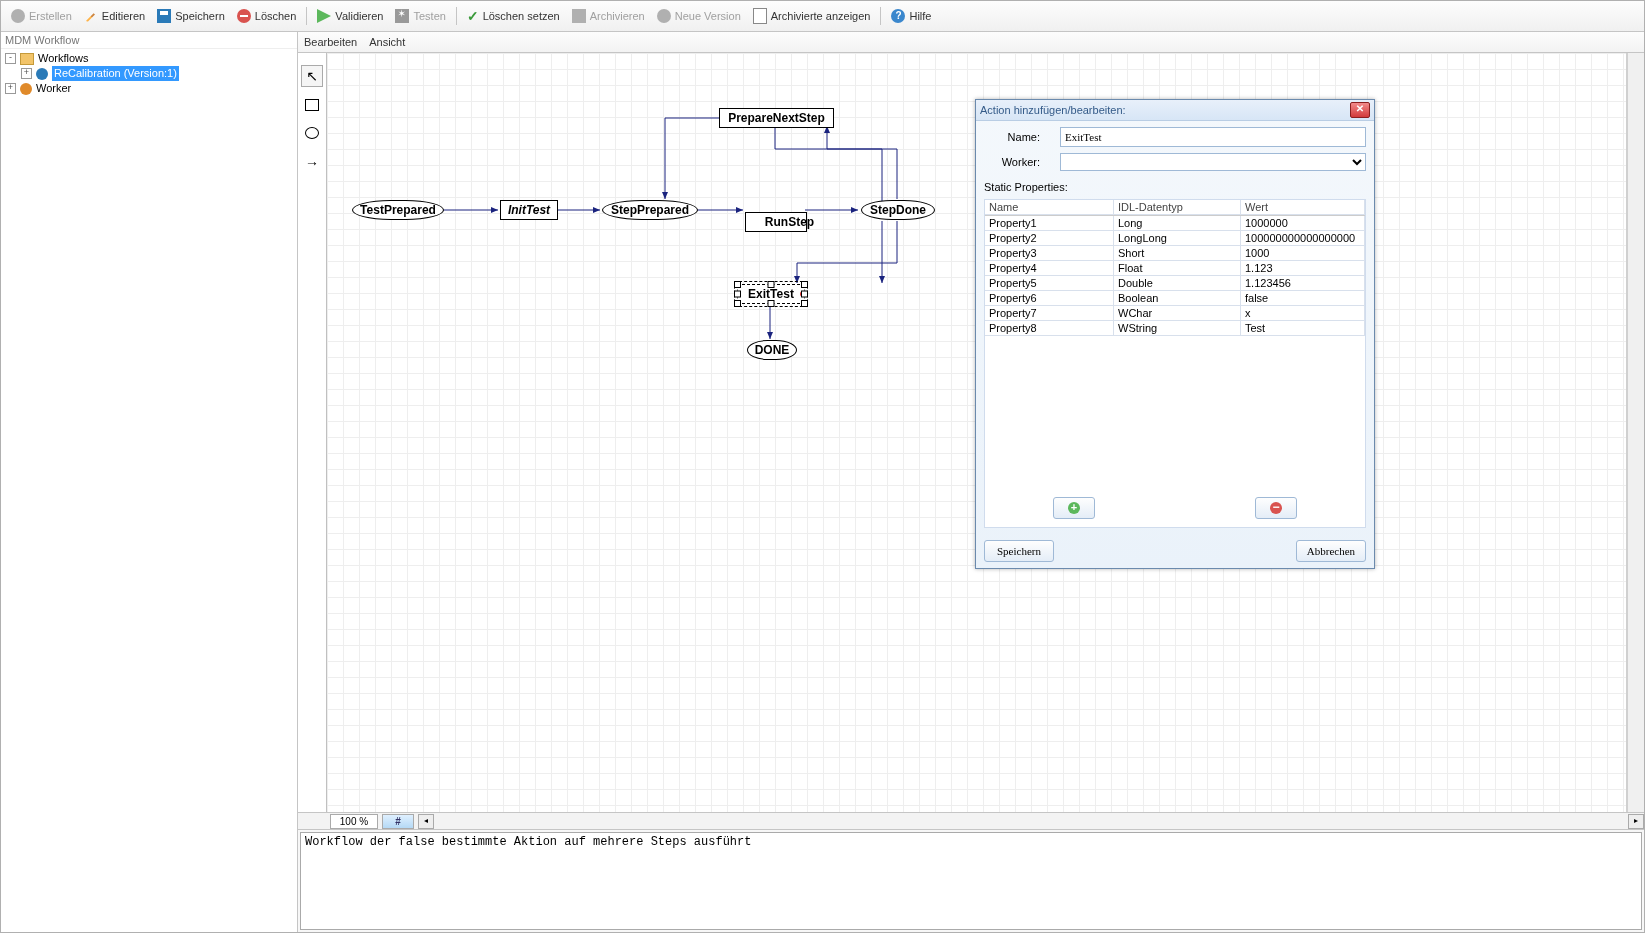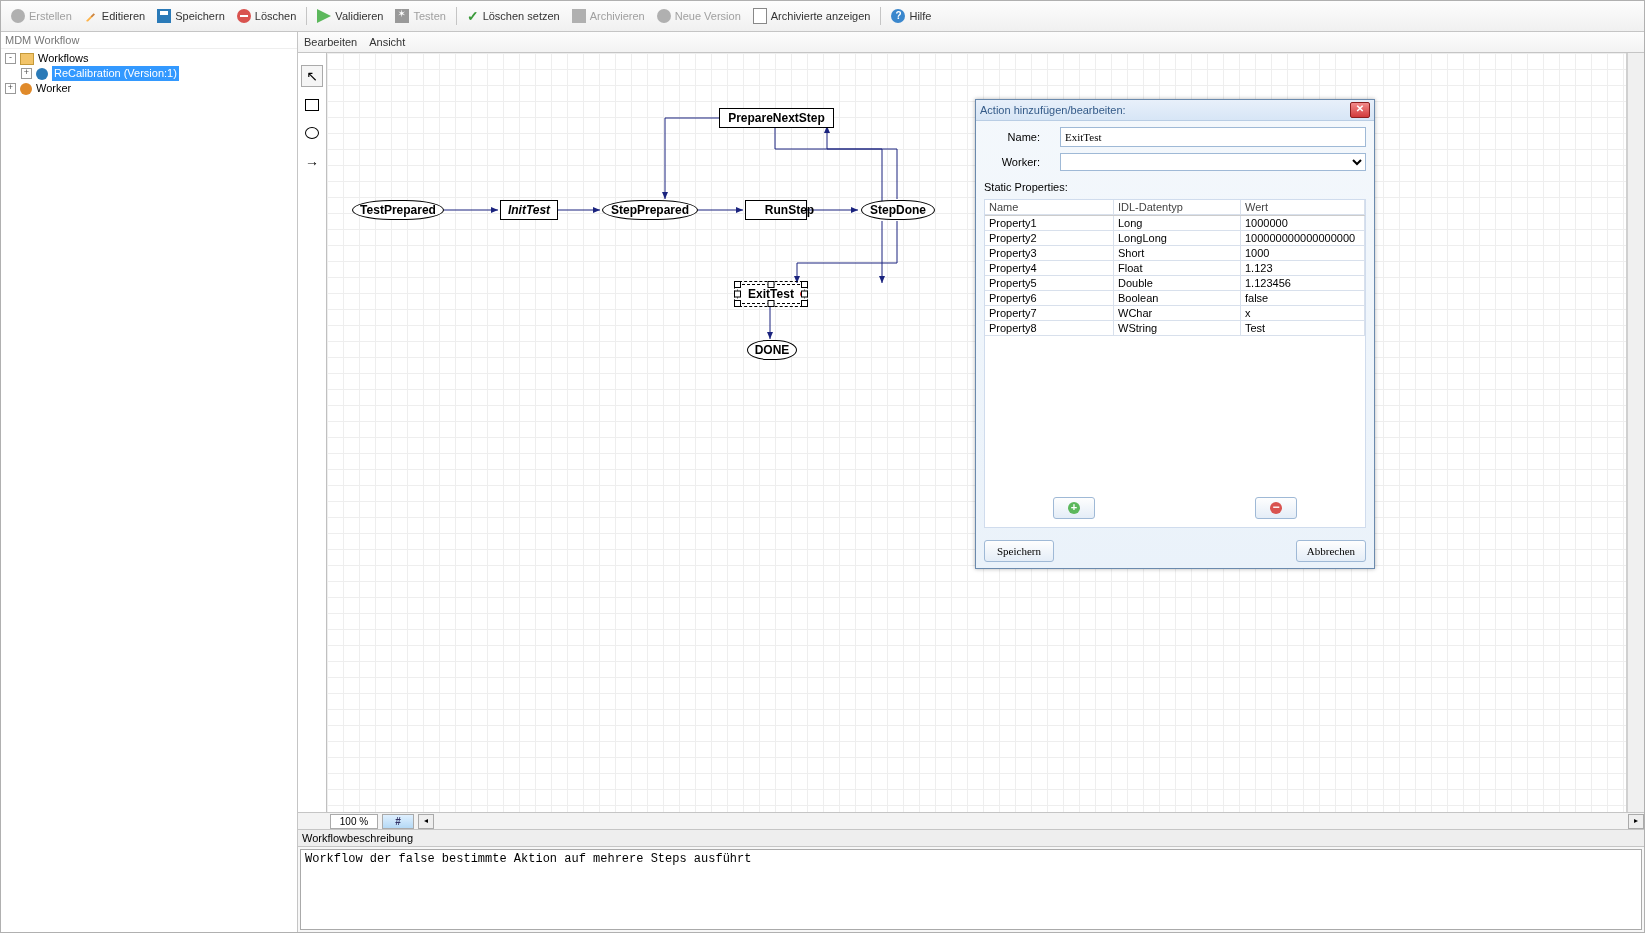--- a/index.html
+++ b/index.html
@@ -453,21 +453,21 @@
             </div>
           <div class="node state" style="left:25px;top:147px;width:92px;">
               <span>TestPrepared</span>
             </div>
           <div class="node rect" style="left:173px;top:147px;width:58px;font-style:italic;">
               <span>InitTest</span>
             </div>
           <div class="node state" style="left:275px;top:147px;width:96px;">
               <span>StepPrepared</span>
             </div>
-          <div class="node rect" style="left:418px;top:147px;width:62px;padding-left:37px;">
+          <div class="node rect" style="left:418px;top:159px;width:62px;padding-left:37px;">
               <span>RunStep</span>
             </div>
           <div class="node state" style="left:534px;top:147px;width:74px;">
               <span>StepDone</span>
             </div>
 
           <div class="node rect sel" style="left:410px;top:231px;width:68px;">
             <span>ExitTest</span>
             <span style="position:absolute;right:-2px;top:50%;transform:translateY(-50%);width:6px;height:6px;border-radius:50%;background:#d33;"></span>
             <span class="handle" style="left:-4px;top:-4px"></span>
@@ -570,18 +570,17 @@
 
       <div class="zoombar">
         <div class="zoom-pct">100 %</div>
         <div class="zoom-ctrl">#</div>
         <div class="hscroll-left">◂</div>
         <div style="flex:1"></div>
         <div class="hscroll-left">▸</div>
       </div>
 
       <div class="desc-panel">
-        <div class="desc-title">Workflowbeschreibung</div>
         <div class="desc-text">Workflow der false bestimmte Aktion auf mehrere Steps ausführt</div>
       </div>
     </div>
   </div>
 </div>
 
 </body></html>

